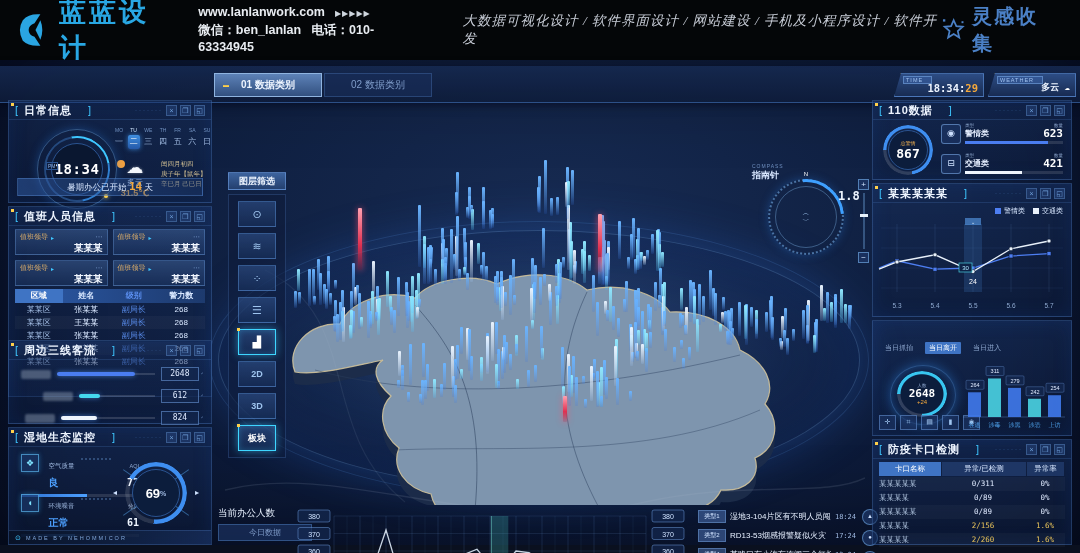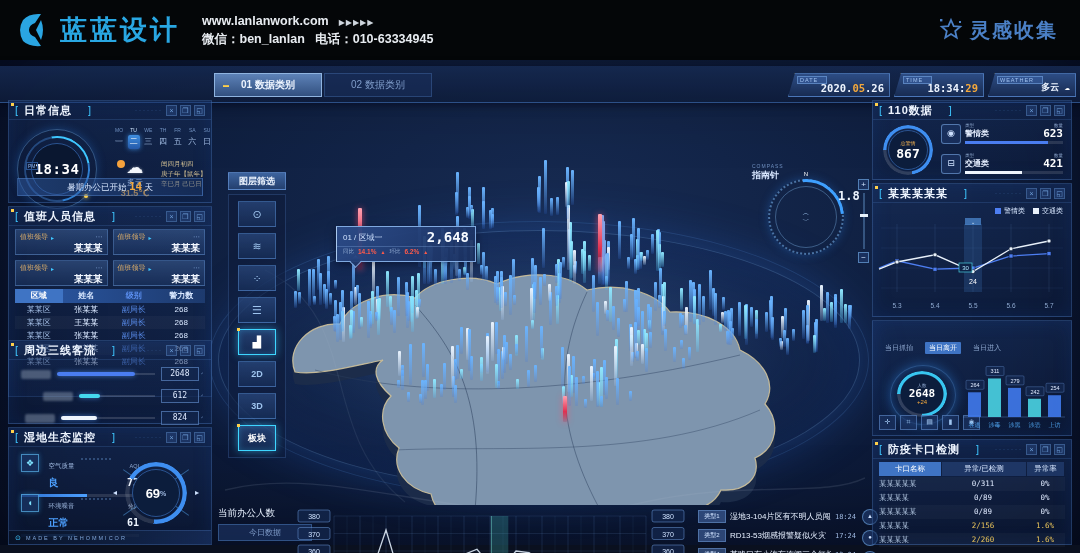--- a/index.html
+++ b/index.html
@@ -49,21 +49,21 @@
   .p-head{height:18px;display:flex;align-items:center;padding:0 6px;position:relative;
           border-bottom:1px solid rgba(86,140,215,.2);}
   .p-head::before{content:"";position:absolute;left:2px;top:2px;width:3px;height:3px;background:#ffd04a;}
   .ph-title{color:#eef5ff;font-size:11px;font-weight:bold;letter-spacing:1px;white-space:nowrap;}
   .ph-title::before{content:"[";color:#3ec6ff;margin-right:5px;font-weight:normal;}
   .ph-title::after{content:"]";color:#3ec6ff;margin-left:16px;font-weight:normal;}
   .ph-dots{margin-left:auto;color:#4a79b8;font-size:6px;letter-spacing:2px;}
   .ph-ic{color:#6f9fd8;font-size:7px;margin-left:3px;cursor:pointer;border:1px solid rgba(110,160,220,.35);
          width:9px;height:9px;line-height:9px;text-align:center;background:rgba(40,70,125,.5);}
   
-  .clock{position:absolute;left:8px;top:28px;width:78px;height:78px;border-radius:50%;
+  .clock{position:absolute;left:28px;top:28px;width:78px;height:78px;border-radius:50%;
          border:1px solid rgba(120,190,255,.35);box-shadow:0 0 10px rgba(40,120,220,.35);}
   .clock .mid{position:absolute;left:6px;top:6px;width:62px;height:62px;border-radius:50%;
          border:2px solid #24497e;border-top-color:#3ec6ff;border-right-color:#2f7fd0;transform:rotate(35deg);}
   .clock .inner{position:absolute;left:13px;top:13px;width:50px;height:50px;border-radius:50%;
          background:#0a1730;border:1px solid #2a5390;display:flex;align-items:center;justify-content:center;}
   .clock .t{color:#fff;font-size:14px;font-weight:bold;font-family:"DejaVu Sans Mono",monospace;letter-spacing:.5px;}
   .clock .pm{position:absolute;left:8px;top:32px;font-size:5px;color:#8fb4e8;border:1px solid #2a5390;padding:0 1px;}
   .clock .dot{position:absolute;right:8px;bottom:10px;width:4px;height:4px;border-radius:50%;background:#ffd04a;box-shadow:0 0 4px #ffd04a;}
   .week{position:absolute;left:104px;top:26px;width:100px;}
   .week-row{display:flex;justify-content:space-between;}
@@ -269,45 +269,41 @@
       <svg width="40" height="40" viewBox="0 0 40 40">
         <path d="M9 31 Q3 20 9 10 Q15 3 27 4 L21 13 Q15 15 15 20 Q15 25 21 27 L27 36 Q15 37 9 31 Z" fill="#2aa5e2"></path>
         <path d="M27 10 L22 20 L27 30 Q31 20 27 10 Z" fill="#2aa5e2"></path>
       </svg>
       <span class="logo-text">蓝蓝设计</span>
     </div>
     <div class="contact">
       <div><span>www.lanlanwork.com</span><span class="arrows">▶▶▶▶▶</span></div>
       <div><span>微信：ben_lanlan</span>&nbsp;&nbsp;&nbsp;<span>电话：010-63334945</span></div>
     </div>
+    <div class="services">大数据可视化设计 / 软件界面设计 / 网站建设 / 手机及小程序设计 / 软件开发</div>
     <div class="collect">
       <svg width="26" height="26" viewBox="0 0 26 26" style="margin-right:6px">
         <path d="M13 3 l2.7 6.1 6.5.6 -5 4.4 1.5 6.6 -5.7-3.6 -5.7 3.6 1.5-6.6 -5-4.4 6.5-.6 z" fill="none" stroke="#4b80c6" stroke-width="1.8"></path>
         <rect x="2" y="2" width="2.4" height="2.4" fill="#4b80c6"></rect>
           <rect x="21" y="4" width="2" height="2" fill="#4b80c6"></rect>
       </svg>
       <span>灵感收集</span>
     </div>
   </div>
 
   <div class="dash">
     <div class="tb-strip"></div>
 
     <div class="tab active">
         <span>01 数据类别</span>
       </div>
     <div class="tab inactive">
         <span>02 数据类别</span>
       </div>
 
-    <div class="ibox" style="left:788px;width:100px">
-      <div class="tick"></div>
-        <div class="ilab">DATE</div>
-      <div class="ival"><span>2020.</span><span class="hl">05</span><span>.26</span></div>
-    </div>
     <div class="ibox" style="left:894px;width:88px">
       <div class="tick"></div>
         <div class="ilab">TIME</div>
       <div class="ival"><span>18:34:</span><span class="hl">29</span></div>
     </div>
     <div class="ibox" style="left:988px;width:86px">
       <div class="tick"></div>
         <div class="ilab">WEATHER</div>
       <div class="ival" style="font-size:9px"><span>多云</span> <span style="color:#fff">☁</span></div>
     </div>
@@ -672,34 +668,20 @@
         <div class="spike" style="left: 326.7px; top: 210.8px; width: 3px; height: 22.5px; background: linear-gradient(rgb(106, 180, 255), rgba(45, 105, 225, 0.15));"></div>
         <div class="spike" style="left: 327.2px; top: 196px; width: 3px; height: 36.3px; background: linear-gradient(rgb(106, 180, 255), rgba(45, 105, 225, 0.15));"></div>
         <div class="spike" style="left: 325.3px; top: 228.5px; width: 3px; height: 20.3px; background: linear-gradient(rgb(106, 180, 255), rgba(45, 105, 225, 0.15));"></div>
         <div class="spike" style="left: 316.5px; top: 198.6px; width: 3px; height: 31.9px; background: linear-gradient(rgb(106, 180, 255), rgba(45, 105, 225, 0.15));"></div>
         <div class="spike" style="left: 297.5px; top: 231.8px; width: 3px; height: 12px; background: linear-gradient(rgb(106, 180, 255), rgba(45, 105, 225, 0.15));"></div>
         <div class="spike" style="left: 358px; top: 148px; width: 4px; height: 62px; background: linear-gradient(rgb(255, 160, 176), rgb(224, 48, 80) 60%, rgba(200, 40, 70, 0.25)); box-shadow: rgba(255, 80, 110, 0.7) 0px 0px 6px;"></div>
         <div class="spike" style="left: 598px; top: 154px; width: 4px; height: 58px; background: linear-gradient(rgb(255, 160, 176), rgb(224, 48, 80) 60%, rgba(200, 40, 70, 0.25)); box-shadow: rgba(255, 80, 110, 0.7) 0px 0px 6px;"></div>
         <div class="spike" style="left: 563px; top: 336px; width: 4px; height: 26px; background: linear-gradient(rgb(255, 160, 176), rgb(224, 48, 80) 60%, rgba(200, 40, 70, 0.25)); box-shadow: rgba(255, 80, 110, 0.7) 0px 0px 6px;"></div>
       </div>
 
-    <div id="tooltip">
-      <div class="tt-top">
-          <span class="tt-title">01 / 区域一</span>
-        <span class="tt-val">2,648</span>
-        </div>
-      <div class="tt-bot">
-        <span class="tt-k">同比</span>
-        <span class="tt-v">14.1%</span>
-          <span class="tt-a">▲</span>
-        <span class="tt-k">环比</span>
-        <span class="tt-v">6.2%</span>
-          <span class="tt-a">▲</span>
-      </div>
-    </div>
 
     <div id="compass">
       <div class="cp-en">COMPASS</div>
       <div class="cp-cn">指南针</div>
       <div class="cp-circle">
         <div class="cp-arc"></div>
         <div class="cp-n">N</div>
         <div class="cp-ch">︿<br>﹀</div>
       </div>
       <div class="cp-zoomval">1.8</div>

